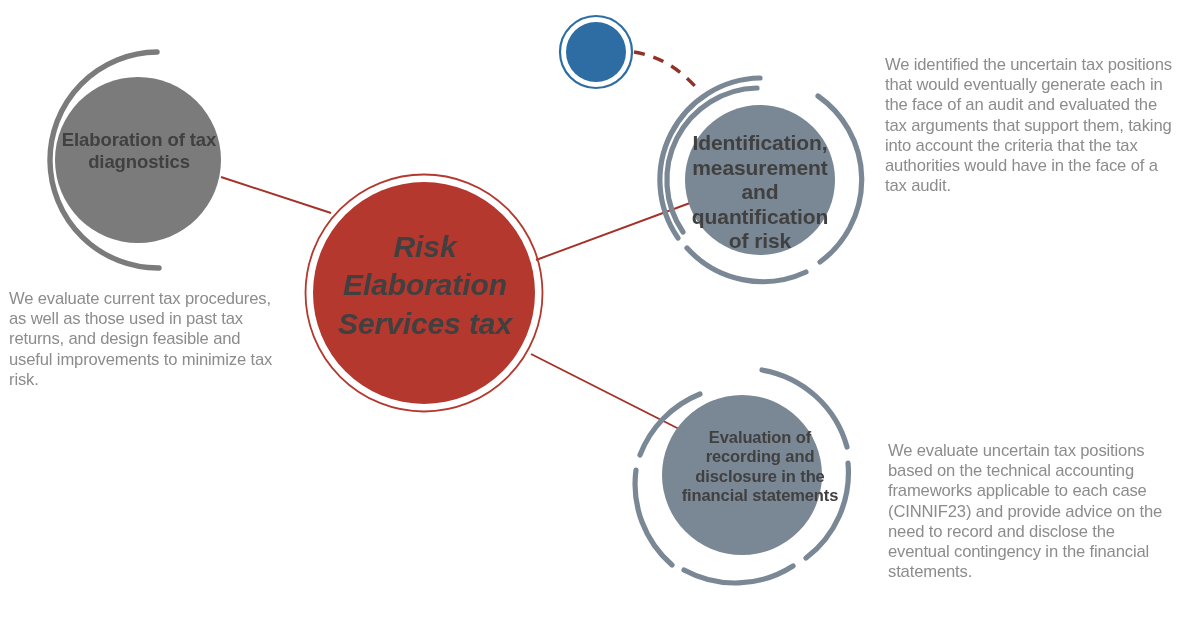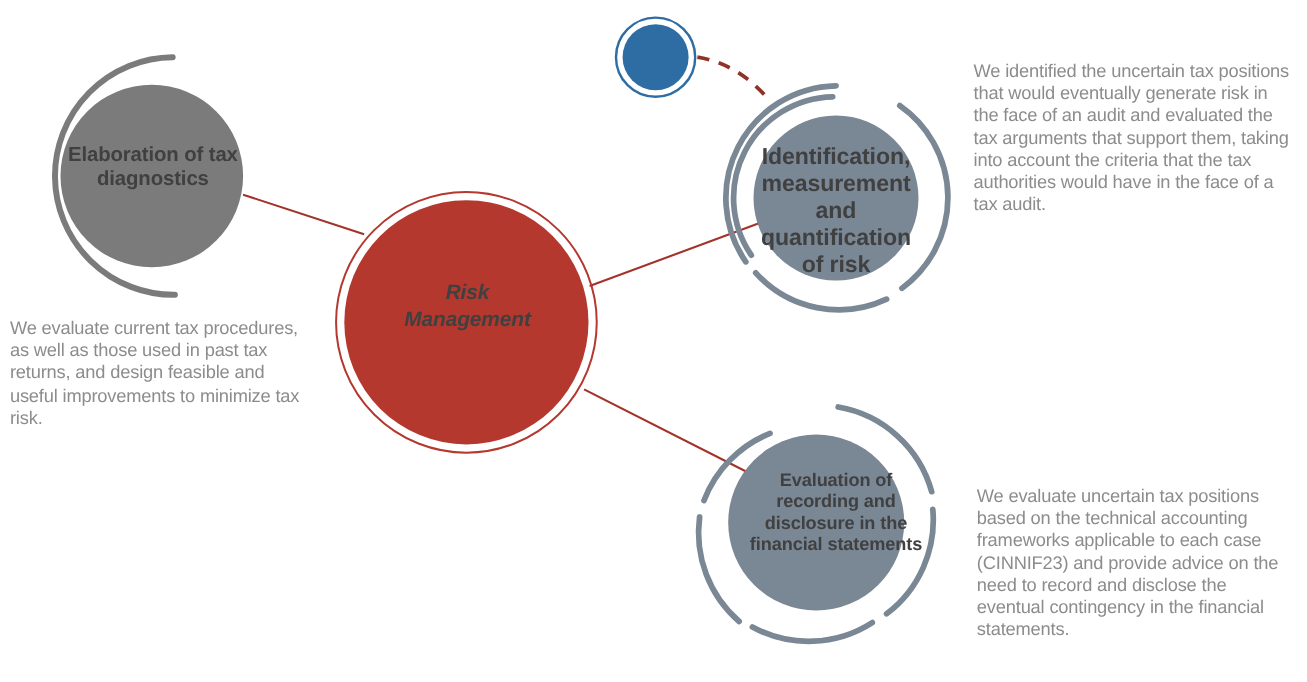--- a/index.html
+++ b/index.html
@@ -38,24 +38,23 @@
   .node-label.left {
     left: 46px;
     top: 129px;
     width: 186px;
     font-size: 18.5px;
   }
   .node-label.center {
     left: 330px;
     top: 228px;
     width: 190px;
-    font-size: 19px;
+    font-size: 30px;
     font-style: italic;
     line-height: 1.28;
-    margin-top: 27px;
   }
   .node-label.topright {
     left: 683px;
     top: 131px;
     width: 154px;
     font-size: 21px;
     line-height: 1.17;
   }
   .node-label.bottomright {
     left: 680px;
@@ -135,26 +134,27 @@
       <circle cx="596" cy="52" r="36" fill="none" stroke="#2d6da4" stroke-width="2.2"></circle>
       <circle cx="596" cy="52" r="30" fill="#2d6da4"></circle>
     </g>
 
   </svg>
 
   <div class="node-label left">Elaboration of tax diagnostics</div>
 
   <div class="node-label center">
     <div>Risk</div>
-    <div>Management</div>
+    <div>Elaboration</div>
+    <div>Services tax</div>
   </div>
 
   <div class="node-label topright">Identification, measurement and quantification of risk</div>
 
   <div class="node-label bottomright">Evaluation of recording and disclosure in the financial statements</div>
 
   <div class="desc left-desc">We evaluate current tax procedures, as well as those used in past tax returns, and design feasible and useful improvements to minimize tax risk.</div>
 
-  <div class="desc topright-desc">We identified  the uncertain tax positions that would eventually generate risk in the face of an audit and evaluated the tax arguments that support them, taking into account the criteria that the tax authorities would have in the face of a tax audit.</div>
+  <div class="desc topright-desc">We identified  the uncertain tax positions that would eventually generate each in the face of an audit and evaluated the tax arguments that support them, taking into account the criteria that the tax authorities would have in the face of a tax audit.</div>
 
   <div class="desc bottomright-desc">We evaluate uncertain tax positions based on the technical accounting frameworks applicable to each case (CINNIF23) and provide advice on the need to record and disclose the eventual contingency in the financial statements.</div>
 
 </div>
 
 </body></html>

